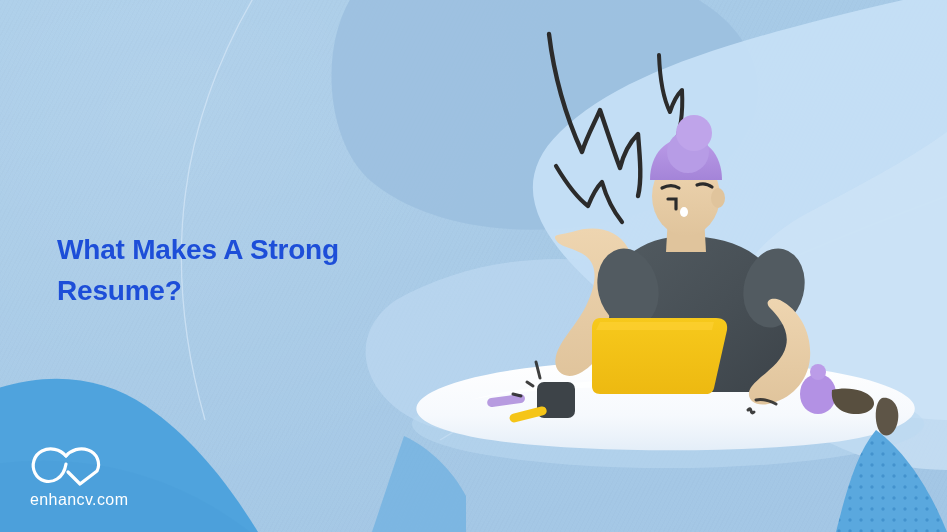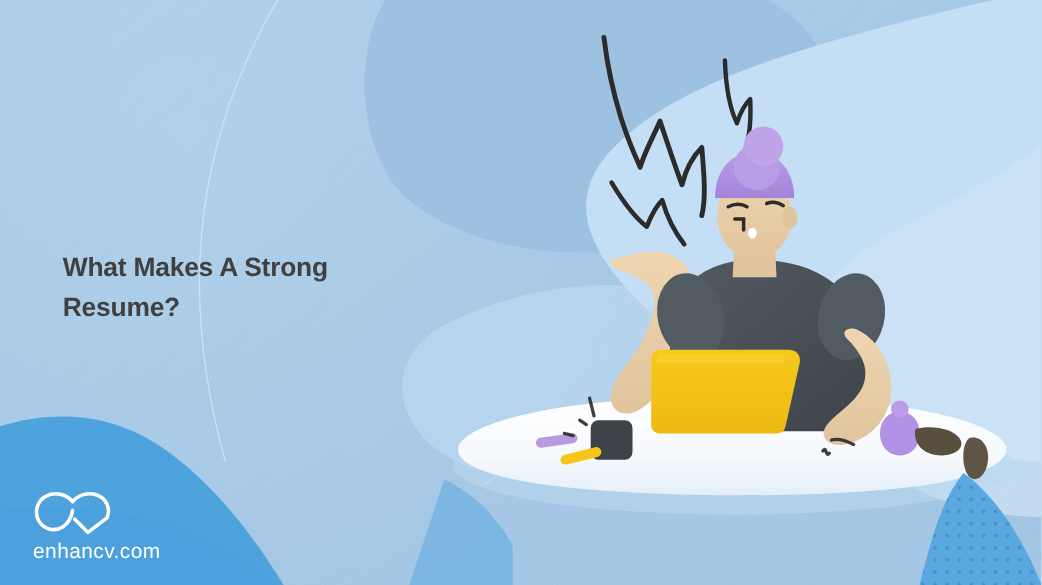--- a/index.html
+++ b/index.html
@@ -42,41 +42,41 @@
     width: 947px;
     height: 532px;
   }
 
   
   .headline {
     position: absolute;
     left: 57px;
     top: 210px;
     width: 430px;
-    color: #404040;
-    font-size: 24px;
+    color: #1d4ed8;
+    font-size: 28px;
     font-weight: bold;
     line-height: 1.48;
     letter-spacing: -0.2px;
     white-space: pre-line;
   }
 
   
   .logo-lockup {
     position: absolute;
     left: 30px;
     top: 446px;
     width: 150px;
   }
   .logo-mark { display: block; }
   .logo-word {
     display: block;
     margin-top: 3px;
     color: #ffffff;
-    font-size: 19px;
+    font-size: 16px;
     letter-spacing: .4px;
     font-weight: 400;
   }
 </style>
 </head>
 <body>
 
 <div id="banner">
 
   <div class="bg-base"></div>

